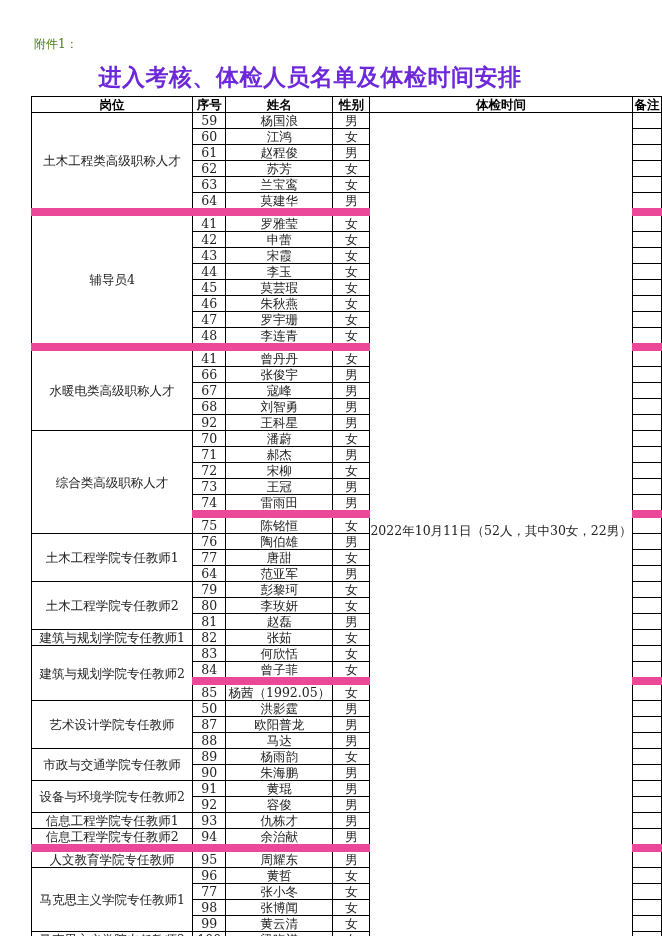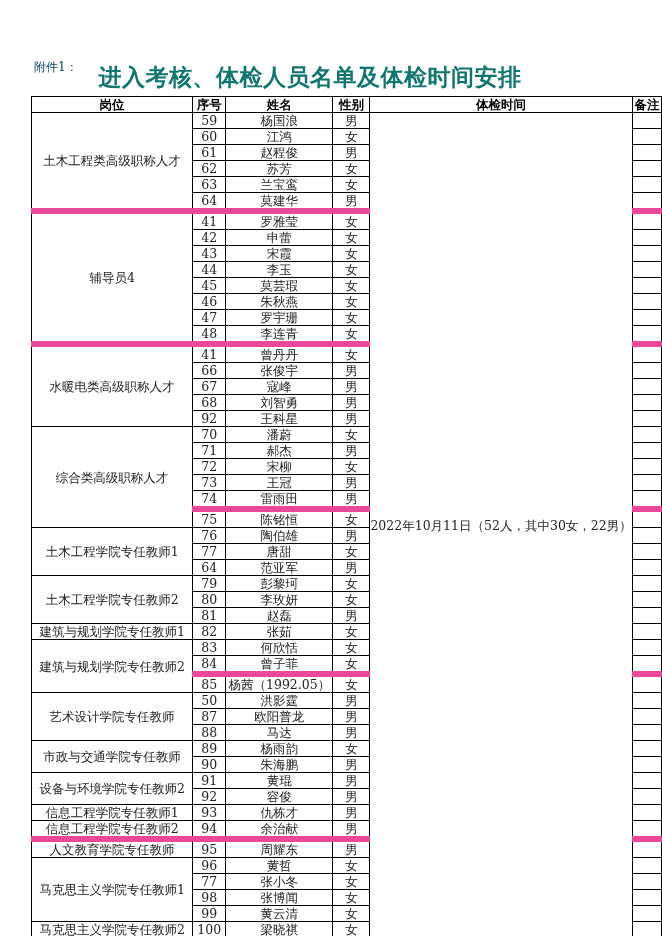--- a/index.html
+++ b/index.html
@@ -1,34 +1,34 @@
 <!DOCTYPE html>
 <html><head>
   <meta charset="utf-8">
   <style>
     html, body { margin: 0; padding: 0; background: #ffffff; }
     body { width: 662px; height: 936px; position: relative; overflow: hidden;
            font-family: "DejaVu Serif", "Liberation Serif", serif; color: #111; }
-    .attach { position: absolute; left: 34px; top: 59px; font-size: 12px; color: #0c4a6e; }
+    .attach { position: absolute; left: 34px; top: 36px; font-size: 12px; color: #4d7c0f; }
     .title { position: absolute; left: 0; width: 620px; top: 62px; text-align: center;
              font-family: "DejaVu Sans", "Liberation Sans", sans-serif; font-weight: bold;
-             font-size: 23px; letter-spacing: 0.5px; color: #0f766e; }
+             font-size: 23px; letter-spacing: 0.5px; color: #6d28d9; }
     table.sheet { position: absolute; left: 31px; top: 96px; border-collapse: collapse;
                   table-layout: fixed; }
     table.sheet td, table.sheet th { border: 1px solid #000; padding: 0; height: 15px;
                   line-height: 15px; font-size: 12.5px; text-align: center; overflow: hidden;
                   white-space: nowrap; font-weight: normal; color: #222; }
     table.sheet th { font-family: "DejaVu Sans", "Liberation Sans", sans-serif; font-weight: bold;
                      font-size: 12.5px; height: 15px; color: #000; }
     td.post { font-size: 12.5px; }
     td.seq { color: #333; }
     td.time { white-space: normal; line-height: 16px; font-size: 12.5px; vertical-align: middle;
               border-bottom: none !important; padding: 0 2px; }
     td.note { }
-    tr.thick td { border-top: 6px solid #ec4899; }
+    tr.thick td { border-top: 8px solid #ec4899; }
     .col-post { width: 188px; } .col-seq { width: 46px; } .col-name { width: 115px; }
     .col-gender { width: 57px; } .col-time { width: 90px; } .col-note { width: 35px; }
   </style>
 </head>
 <body>
 
 <div class="attach">附件1：</div>
 <div class="title">进入考核、体检人员名单及体检时间安排</div>
 
 <table class="sheet">

